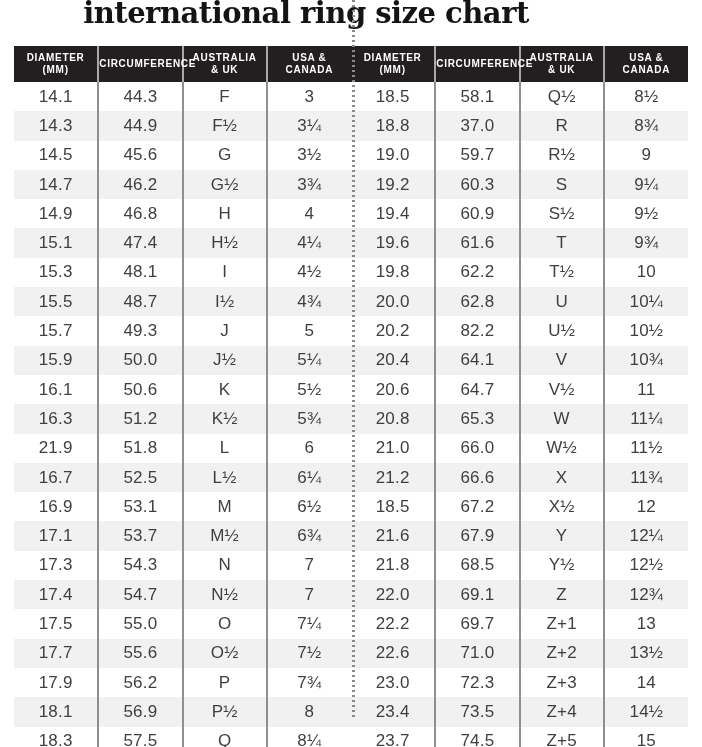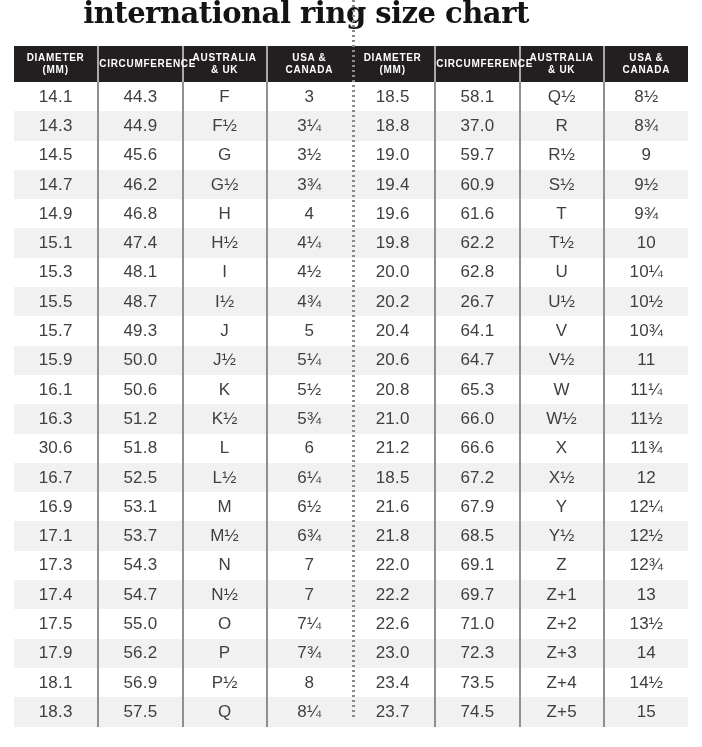--- a/index.html
+++ b/index.html
@@ -164,21 +164,21 @@
             <td>K</td>
             <td>5½</td>
           </tr>
           <tr>
             <td>16.3</td>
             <td>51.2</td>
             <td>K½</td>
             <td>5¾</td>
           </tr>
           <tr>
-            <td>30.6</td>
+            <td>21.9</td>
             <td>51.8</td>
             <td>L</td>
             <td>6</td>
           </tr>
           <tr>
             <td>16.7</td>
             <td>52.5</td>
             <td>L½</td>
             <td>6¼</td>
           </tr>
@@ -206,20 +206,26 @@
             <td>N½</td>
             <td>7</td>
           </tr>
           <tr>
             <td>17.5</td>
             <td>55.0</td>
             <td>O</td>
             <td>7¼</td>
           </tr>
           <tr>
+            <td>17.7</td>
+            <td>55.6</td>
+            <td>O½</td>
+            <td>7½</td>
+          </tr>
+          <tr>
             <td>17.9</td>
             <td>56.2</td>
             <td>P</td>
             <td>7¾</td>
           </tr>
           <tr>
             <td>18.1</td>
             <td>56.9</td>
             <td>P½</td>
             <td>8</td>
@@ -265,20 +271,26 @@
             <td>R</td>
             <td>8¾</td>
           </tr>
           <tr>
             <td>19.0</td>
             <td>59.7</td>
             <td>R½</td>
             <td>9</td>
           </tr>
           <tr>
+            <td>19.2</td>
+            <td>60.3</td>
+            <td>S</td>
+            <td>9¼</td>
+          </tr>
+          <tr>
             <td>19.4</td>
             <td>60.9</td>
             <td>S½</td>
             <td>9½</td>
           </tr>
           <tr>
             <td>19.6</td>
             <td>61.6</td>
             <td>T</td>
             <td>9¾</td>
@@ -290,21 +302,21 @@
             <td>10</td>
           </tr>
           <tr>
             <td>20.0</td>
             <td>62.8</td>
             <td>U</td>
             <td>10¼</td>
           </tr>
           <tr>
             <td>20.2</td>
-            <td>26.7</td>
+            <td>82.2</td>
             <td>U½</td>
             <td>10½</td>
           </tr>
           <tr>
             <td>20.4</td>
             <td>64.1</td>
             <td>V</td>
             <td>10¾</td>
           </tr>
           <tr>

